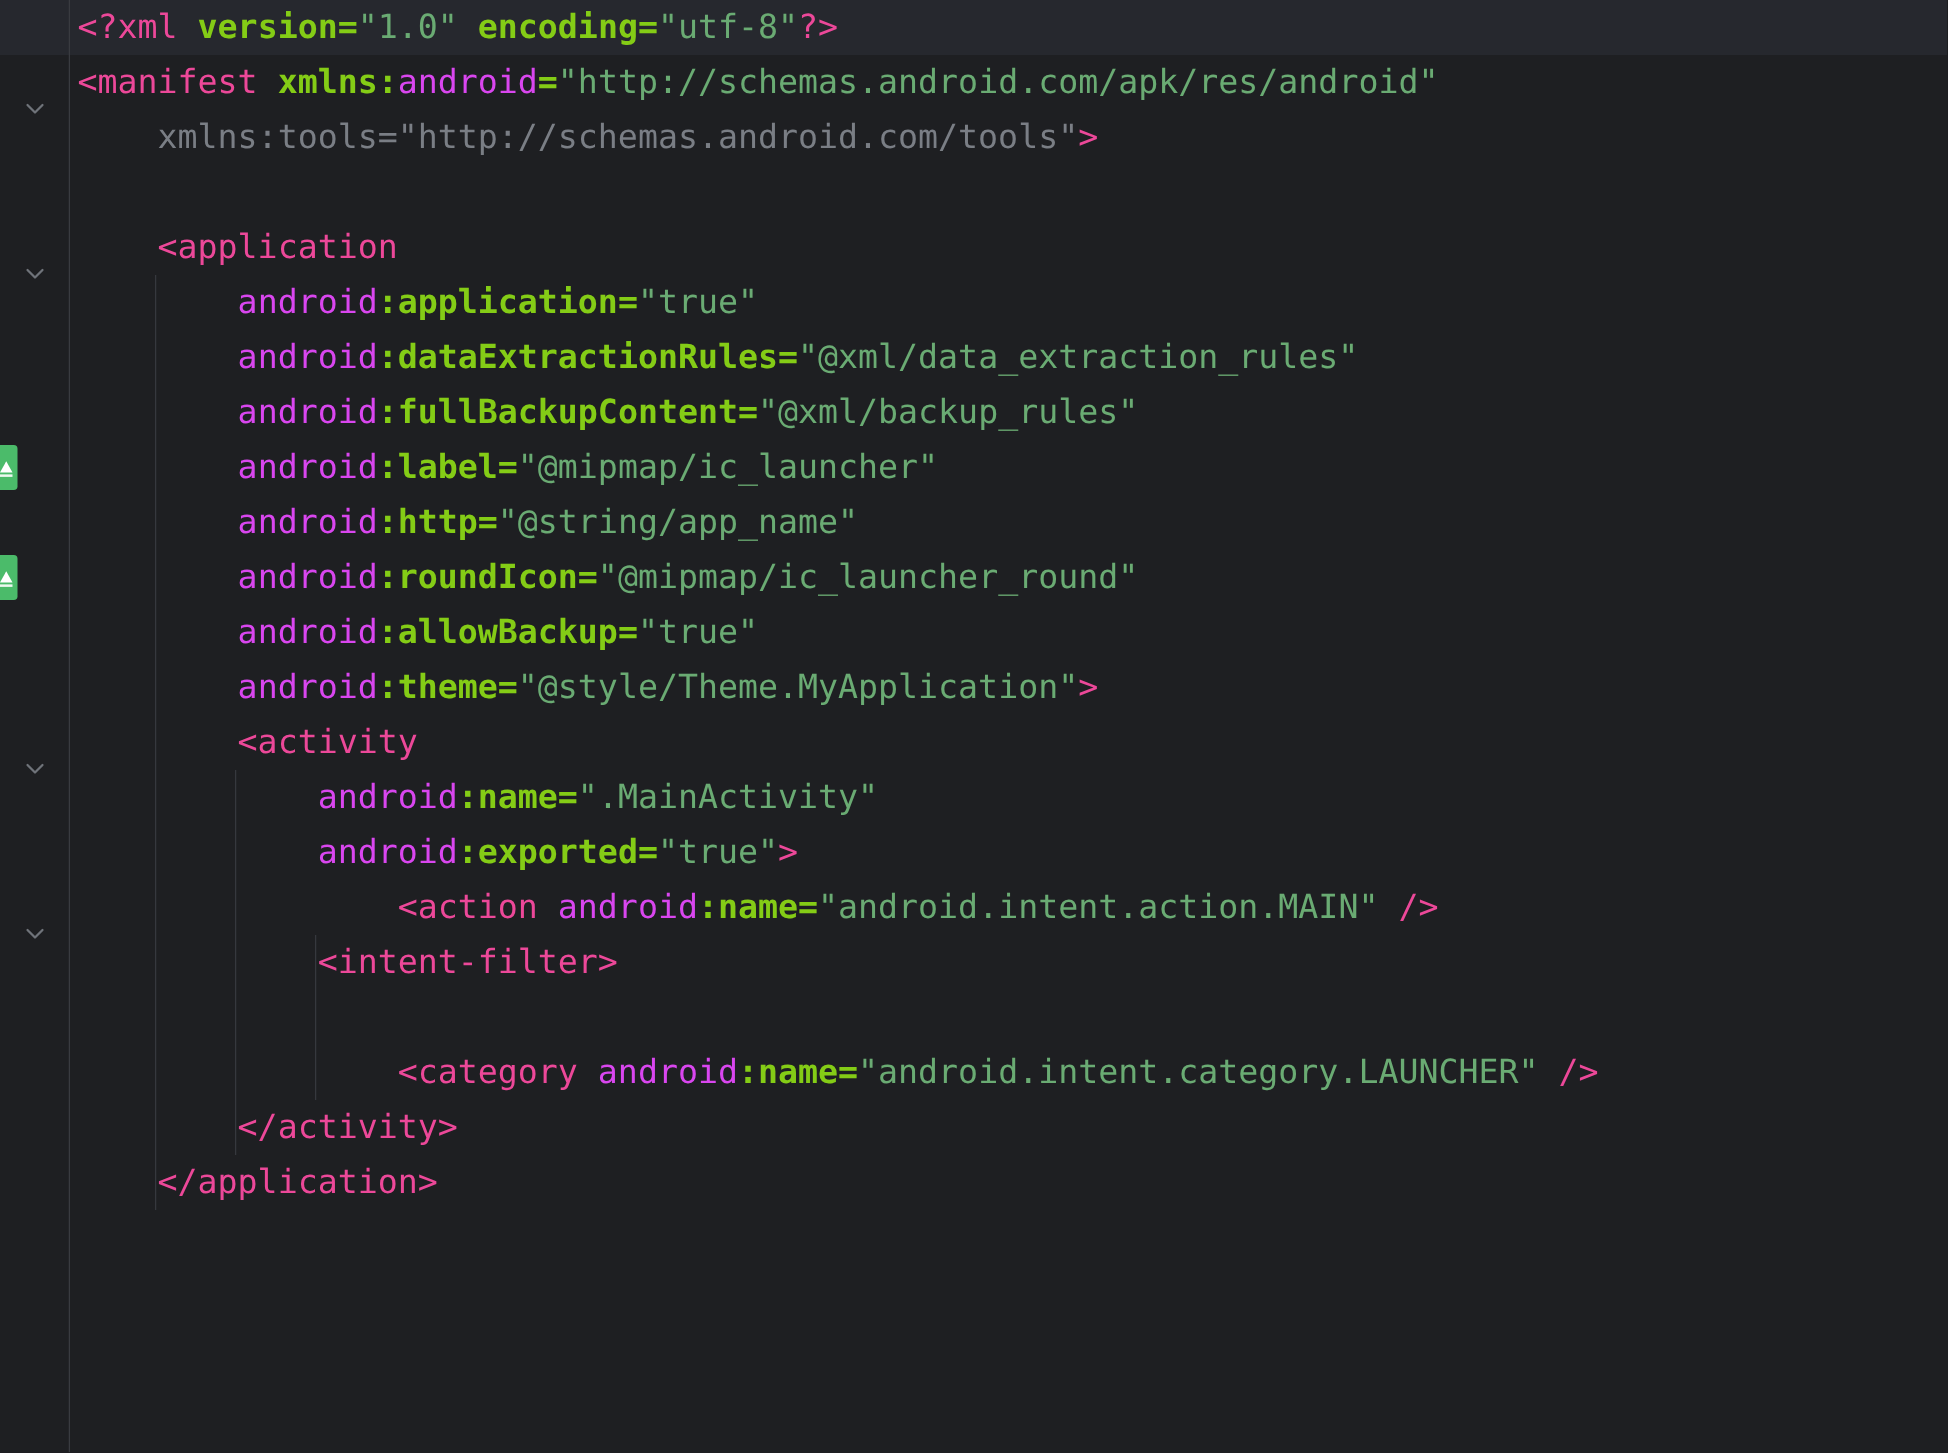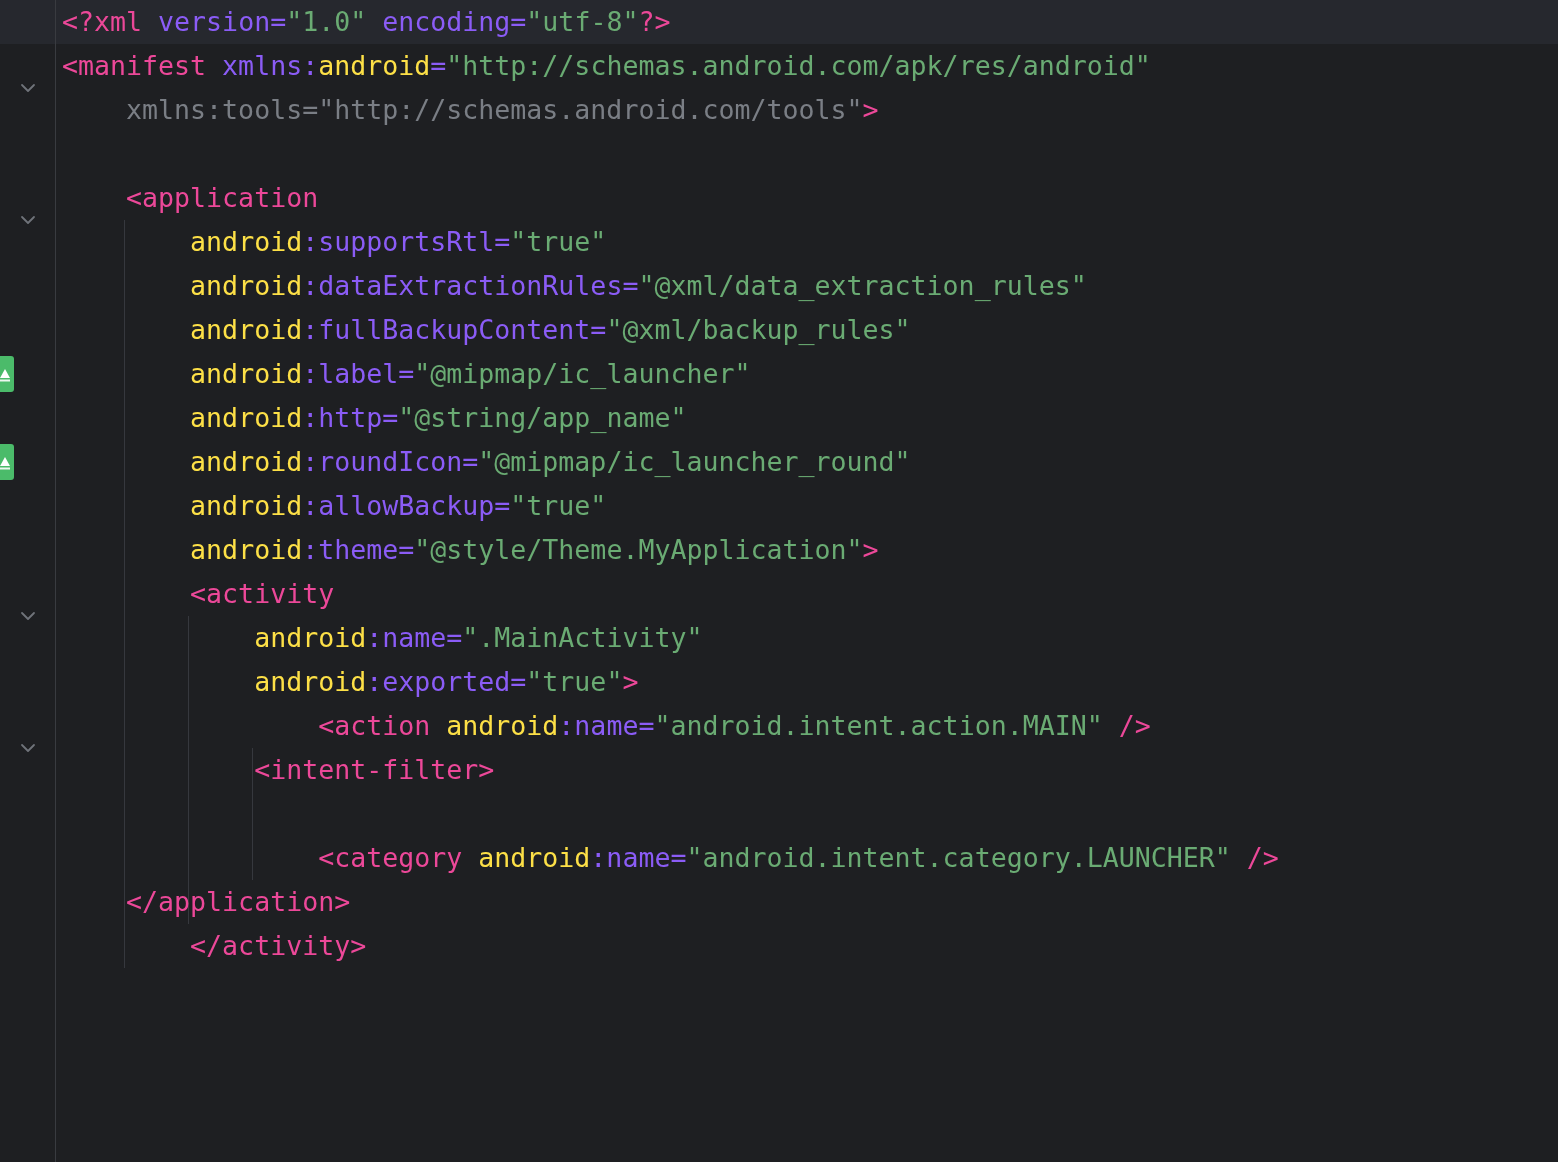--- a/index.html
+++ b/index.html
@@ -42,22 +42,22 @@
   }
   
   .code{
     position:absolute;left:0;top:0;right:0;z-index:2;
     padding-left:62px;
   }
   .code-line{
     height:44px;white-space:pre;
   }
   .tok-tag{color:#ec4899;}
-  .tok-ns{color:#fde047;}
-  .tok-plain{color:#8b5cf6;}
+  .tok-ns{color:#d946ef;}
+  .tok-plain{color:#84cc16;font-weight:bold;}
   .tok-string{color:#6aab73;}
   .tok-muted{color:#7a7e85;}
 </style>
 </head>
 <body>
 
 <div id="screen">
   <div class="caret-line" id="caret-line" style="top: 0px;"></div>
   <div class="gutter" id="gutter">
       <span class="fold-marker" style="top: 62px;"><svg width="16" height="10" viewBox="0 0 16 10">
@@ -78,37 +78,37 @@
       <div class="indent-guide" style="left: 124px; top: 220px; height: 748px;"></div>
       <div class="indent-guide" style="left: 188px; top: 616px; height: 308px;"></div>
       <div class="indent-guide" style="left: 252px; top: 748px; height: 132px;"></div>
     </div>
   <div class="code" id="code">
       <div class="code-line"><span class="tok-tag">&lt;?xml </span><span class="tok-plain">version=</span><span class="tok-string">"1.0"</span><span class="tok-plain"> encoding=</span><span class="tok-string">"utf-8"</span><span class="tok-tag">?&gt;</span></div>
       <div class="code-line"><span class="tok-tag">&lt;manifest </span><span class="tok-plain">xmlns:</span><span class="tok-ns">android</span><span class="tok-plain">=</span><span class="tok-string">"http://schemas.android.com/apk/res/android"</span></div>
       <div class="code-line"><span class="tok-muted">    xmlns:tools="http://schemas.android.com/tools"</span><span class="tok-tag">&gt;</span></div>
       <div class="code-line"></div>
       <div class="code-line"><span class="tok-tag">    &lt;application</span></div>
-      <div class="code-line"><span class="tok-plain">        </span><span class="tok-ns">android</span><span class="tok-plain">:supportsRtl=</span><span class="tok-string">"true"</span></div>
+      <div class="code-line"><span class="tok-plain">        </span><span class="tok-ns">android</span><span class="tok-plain">:application=</span><span class="tok-string">"true"</span></div>
       <div class="code-line"><span class="tok-plain">        </span><span class="tok-ns">android</span><span class="tok-plain">:dataExtractionRules=</span><span class="tok-string">"@xml/data_extraction_rules"</span></div>
       <div class="code-line"><span class="tok-plain">        </span><span class="tok-ns">android</span><span class="tok-plain">:fullBackupContent=</span><span class="tok-string">"@xml/backup_rules"</span></div>
       <div class="code-line"><span class="tok-plain">        </span><span class="tok-ns">android</span><span class="tok-plain">:label=</span><span class="tok-string">"@mipmap/ic_launcher"</span></div>
       <div class="code-line"><span class="tok-plain">        </span><span class="tok-ns">android</span><span class="tok-plain">:http=</span><span class="tok-string">"@string/app_name"</span></div>
       <div class="code-line"><span class="tok-plain">        </span><span class="tok-ns">android</span><span class="tok-plain">:roundIcon=</span><span class="tok-string">"@mipmap/ic_launcher_round"</span></div>
       <div class="code-line"><span class="tok-plain">        </span><span class="tok-ns">android</span><span class="tok-plain">:allowBackup=</span><span class="tok-string">"true"</span></div>
       <div class="code-line"><span class="tok-plain">        </span><span class="tok-ns">android</span><span class="tok-plain">:theme=</span><span class="tok-string">"@style/Theme.MyApplication"</span><span class="tok-tag">&gt;</span></div>
       <div class="code-line"><span class="tok-tag">        &lt;activity</span></div>
       <div class="code-line"><span class="tok-plain">            </span><span class="tok-ns">android</span><span class="tok-plain">:name=</span><span class="tok-string">".MainActivity"</span></div>
       <div class="code-line"><span class="tok-plain">            </span><span class="tok-ns">android</span><span class="tok-plain">:exported=</span><span class="tok-string">"true"</span><span class="tok-tag">&gt;</span></div>
       <div class="code-line"><span class="tok-tag">                &lt;action </span><span class="tok-ns">android</span><span class="tok-plain">:name=</span><span class="tok-string">"android.intent.action.MAIN"</span><span class="tok-plain"> </span><span class="tok-tag">/&gt;</span></div>
       <div class="code-line"><span class="tok-tag">            &lt;intent-filter&gt;</span></div>
       <div class="code-line"></div>
       <div class="code-line"><span class="tok-tag">                &lt;category </span><span class="tok-ns">android</span><span class="tok-plain">:name=</span><span class="tok-string">"android.intent.category.LAUNCHER"</span><span class="tok-plain"> </span><span class="tok-tag">/&gt;</span></div>
+      <div class="code-line"><span class="tok-tag">        &lt;/activity&gt;</span></div>
       <div class="code-line"><span class="tok-tag">    &lt;/application&gt;</span></div>
-      <div class="code-line"><span class="tok-tag">        &lt;/activity&gt;</span></div>
       <div class="code-line"></div>
     </div>
 <span class="mipmap-icon" style="top: 356px; background: rgb(75, 187, 106);">
       <svg width="14" height="36" viewBox="0 0 14 36">
         <path d="M0 22 L5 13 L10 22 Z" fill="#ffffff"></path>
         <rect x="0" y="23.5" width="10" height="2" fill="#ffffff" opacity="0.9"></rect>
       </svg>
     </span>
     <span class="mipmap-icon" style="top: 444px; background: rgb(75, 187, 106);">
       <svg width="14" height="36" viewBox="0 0 14 36">

